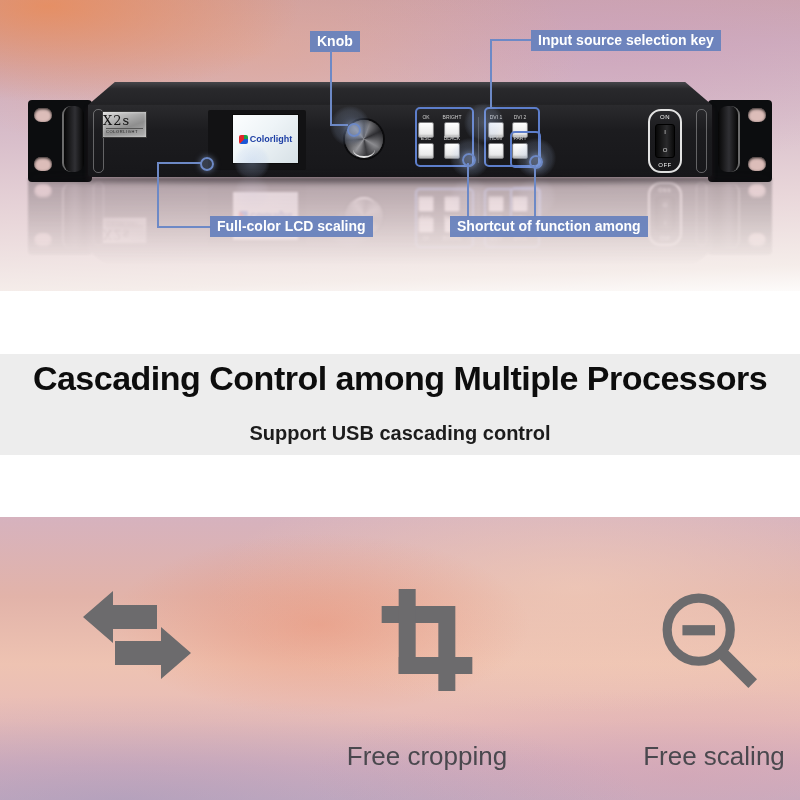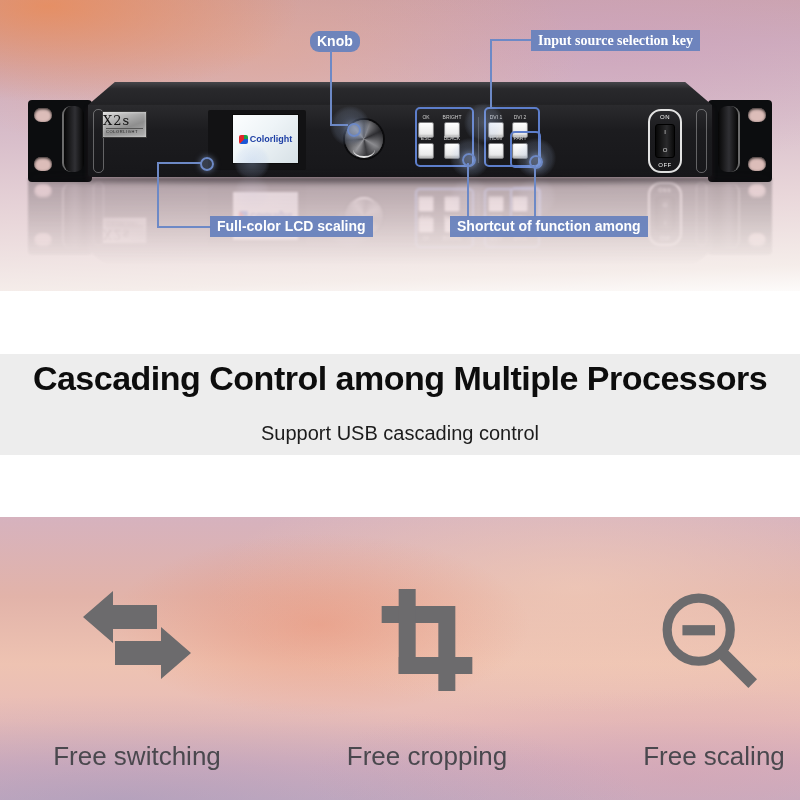--- a/index.html
+++ b/index.html
@@ -98,21 +98,21 @@
   
   .lbl{position:absolute;background:rgba(104,130,189,.95);color:#fff;font-size:14px;font-weight:600;
        line-height:17px;padding:2px 7px;white-space:nowrap;}
   .cline{position:absolute;background:#6d89c6;}
   .ring{position:absolute;width:10px;height:10px;border:2px solid #6d89c6;border-radius:50%;
         background:rgba(150,175,225,.25);box-shadow:0 0 6px rgba(150,175,225,.6);}
 
   
   .band{position:absolute;left:0;top:354px;width:800px;height:101px;background:#ededed;text-align:center;}
   .band-title{margin:0;padding-top:4px;font-size:34px;line-height:40px;font-weight:700;color:#0d0d0d;letter-spacing:-.5px;}
-  .band-sub{margin:0;padding-top:24px;font-size:20px;line-height:22px;font-weight:400;color:#1c1c1c;}
+  .band-sub{margin:0;padding-top:24px;font-size:20px;line-height:22px;font-weight:700;color:#1c1c1c;}
 
   
   .sky-bottom{position:absolute;left:0;top:517px;width:800px;height:283px;
     background:
       radial-gradient(ellipse 300px 130px at 40% 38%, rgba(233,139,110,.5), rgba(233,139,110,0) 70%),
       radial-gradient(ellipse 520px 180px at 72% 25%, rgba(246,211,190,.55), rgba(246,211,190,0) 70%),
       radial-gradient(ellipse 700px 140px at 15% 100%, rgba(151,143,180,.4), rgba(151,143,180,0) 75%),
       radial-gradient(ellipse 500px 120px at 85% 92%, rgba(210,160,175,.45), rgba(210,160,175,0) 75%),
       linear-gradient(180deg,#d6b2be 0%,#e2b3a9 28%,#eec3b2 52%,#e8bcb8 72%,#d6b0bf 88%,#c9aec2 100%);}
   .feature{position:absolute;top:72px;width:170px;text-align:center;}
@@ -296,26 +296,26 @@
 
         <div class="flare" style="left:242px;top:1px;width:40px;height:40px;"></div>
         <div class="flare" style="left:376px;top:-2px;width:40px;height:40px;"></div>
         <div class="flare" style="left:362px;top:33px;width:40px;height:40px;"></div>
         <div class="flare" style="left:428px;top:33px;width:40px;height:40px;"></div>
         <div class="flare" style="left:146px;top:39px;width:36px;height:36px;"></div>
       </div>
     </div>
       </div>
 
-    <div class="lbl" style="left:310px;top:31px;border-radius:9px;">Knob</div>
+    <div class="lbl" style="left:310px;top:31px;">Knob</div>
     <div class="cline" style="left:330px;top:51px;width:2px;height:74px;"></div>
     <div class="cline" style="left:330px;top:124px;width:18px;height:2px;"></div>
     <div class="ring" style="left:347px;top:123px;"></div>
 
-    <div class="lbl" style="left:531px;top:30px;font-family:Liberation Serif, serif;">Input source selection key</div>
+    <div class="lbl" style="left:531px;top:30px;">Input source selection key</div>
     <div class="cline" style="left:490px;top:39px;width:41px;height:2px;"></div>
     <div class="cline" style="left:490px;top:39px;width:2px;height:69px;"></div>
 
     <div class="ring" style="left:200px;top:157px;"></div>
     <div class="cline" style="left:157px;top:162px;width:44px;height:2px;"></div>
     <div class="cline" style="left:157px;top:162px;width:2px;height:66px;"></div>
     <div class="cline" style="left:157px;top:226px;width:54px;height:2px;"></div>
     <div class="lbl" style="left:210px;top:216px;">Full-color LCD scaling</div>
 
     <div class="ring" style="left:462px;top:153px;"></div>
@@ -332,21 +332,20 @@
 
   <section class="sky-bottom">
 
     <div class="feature f1">
       <div class="ficon">
         <svg width="112" height="96" viewBox="0 0 112 96" xmlns="http://www.w3.org/2000/svg">
           <polygon points="2,28 32,2 32,16 76,16 76,40 32,40 32,54" fill="#6c6b6d"></polygon>
           <polygon points="110,64 80,38 80,52 34,52 34,76 80,76 80,90" fill="#6c6b6d"></polygon>
         </svg>
       </div>
-      <div class="fcap">Free switching</div>
     </div>
 
     <div class="feature f3">
       <div class="ficon">
         <svg width="112" height="112" viewBox="0 0 110 110" xmlns="http://www.w3.org/2000/svg">
           <circle cx="40" cy="40" r="31" fill="none" stroke="#6c6b6d" stroke-width="9"></circle>
           <rect x="24" y="35.5" width="32" height="10" fill="#6c6b6d"></rect>
           <line x1="63" y1="63" x2="93" y2="93" stroke="#6c6b6d" stroke-width="12"></line>
         </svg>
       </div>

